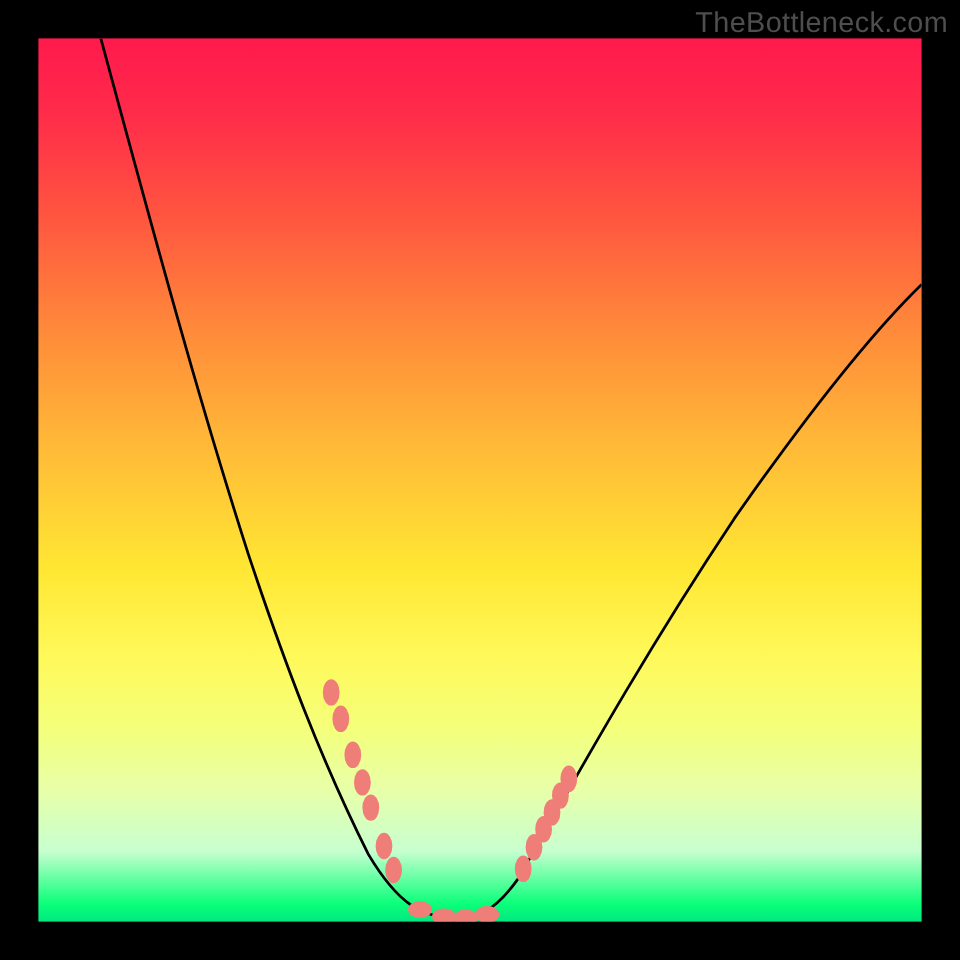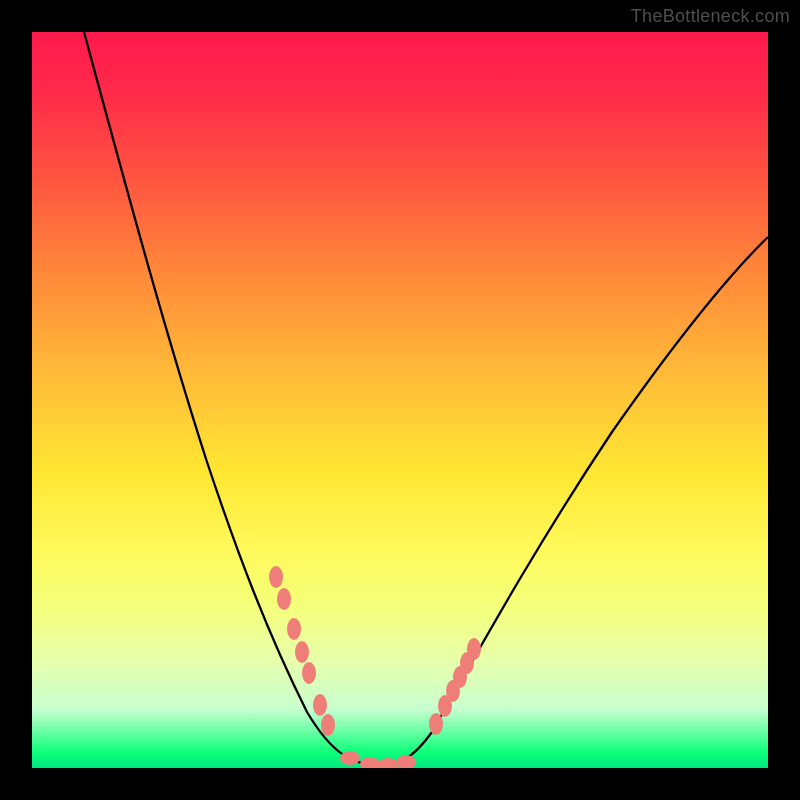--- a/index.html
+++ b/index.html
@@ -31,21 +31,21 @@
       #c8ffd0 92%,
       #0bff7a 98%,
       #00e880 100%
     );
   }
   .watermark {
     position: absolute;
     top: 6px;
     right: 10px;
     color: #4e4e4e;
-    font-size: 18px;
+    font-size: 24px;
     font-weight: 500;
     letter-spacing: 0.3px;
     z-index: 10;
   }
   svg.curve {
     position: absolute;
     left: 0;
     top: 0;
     width: 736px;
     height: 736px;

